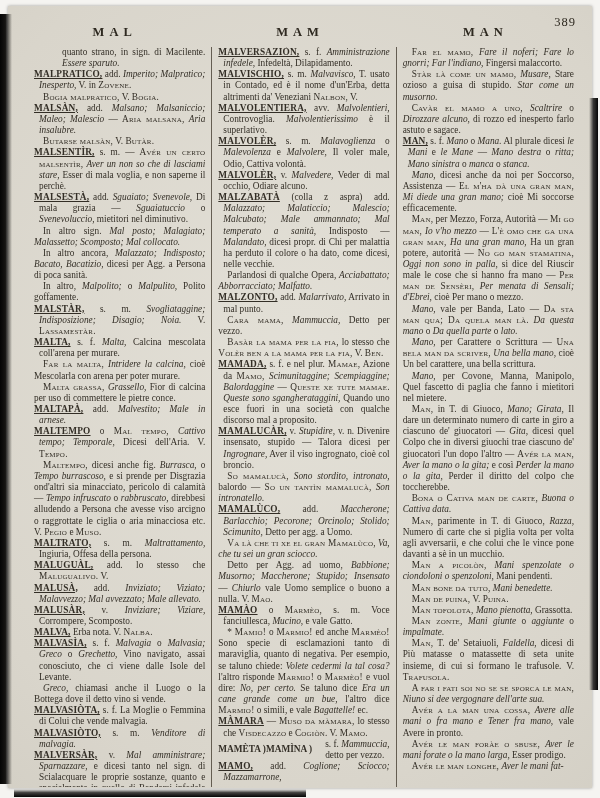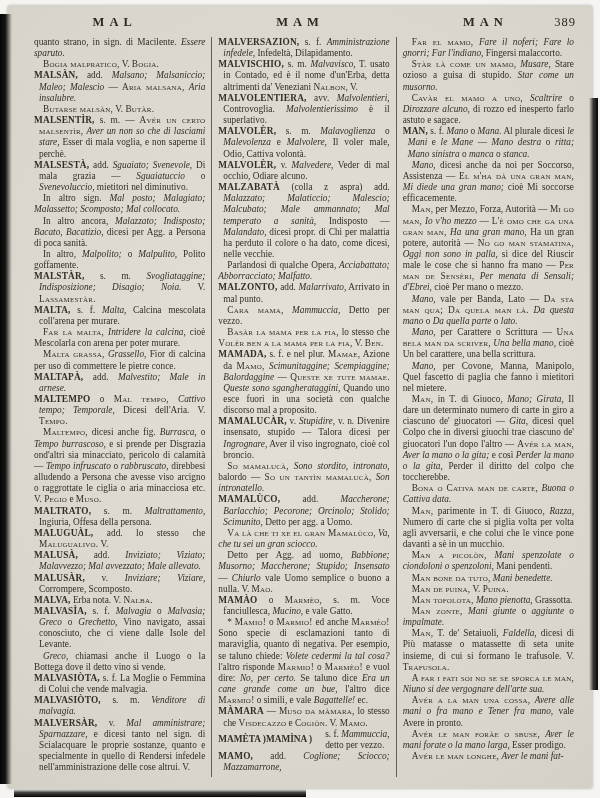--- a/index.html
+++ b/index.html
@@ -18,21 +18,21 @@
   }
   .edge{position:absolute;pointer-events:none;}
   .edge-left{left:0;top:14px;bottom:14px;width:12px;
     background:linear-gradient(to right,#040404 0%,#161513 45%,rgba(30,28,24,0) 100%);}
   .edge-right{right:2px;top:98px;height:592px;width:9px;
     background:linear-gradient(to left,#060606 0%,rgba(22,21,19,.85) 50%,rgba(30,28,24,0) 100%);}
   .edge-bottom{left:14px;bottom:1px;width:292px;height:8px;
     background:linear-gradient(to top,#050505 0%,rgba(22,21,19,.8) 55%,rgba(30,28,24,0) 100%);}
   .header-row{
     position:relative;display:flex;justify-content:flex-end;
-    padding:9px 26px 2px 26px;
+    padding:19px 26px 2px 26px;
     gap:24px;
   }
   .running-head{
     flex:1;text-align:center;font-weight:700;font-size:12.5px;
     letter-spacing:5px;color:#2e2920;
   }
   .page-num{
     position:absolute;right:16px;top:9px;font-weight:400;
     font-size:12.5px;letter-spacing:1px;color:#2e2920;
   }
@@ -41,22 +41,22 @@
   }
   .col{
     width:33.33%;padding:0 6px;height:740px;overflow:hidden;
     font-size:9.3px;line-height:11.15px;text-align:justify;
     color:#332e26;
   }
   .col + .col{border-left:1px solid rgba(60,52,40,0.75);}
   .para{margin:0;}
   .entry{text-indent:-5px;padding-left:5px;}
   .indent{text-indent:9px;}
-  .cont{text-indent:0;}
-  .rb{font-weight:700;letter-spacing:0.2px;}
+  .cont{text-indent:0;margin-left:28px;}
+  .rb{font-weight:700;letter-spacing:0.2px;text-decoration:underline;}
   .ri{font-style:italic;}
   .rsc{font-variant:small-caps;letter-spacing:0.2px;}
   .brace{display:flex;align-items:center;margin:0;text-align:left;}
   .brace-words{display:flex;flex-direction:row;font-weight:700;flex:0 0 auto;}
   .brace-word{white-space:nowrap;}
   .brace-def{margin-left:13px;}
 </style>
 </head>
 <body>
 
@@ -64,20 +64,21 @@
   <div class="sheet">
     <div class="header-row">
       <span class="running-head">MAL</span>
       <span class="running-head">MAM</span>
       <span class="running-head">MAN</span>
       <span class="page-num">389</span>
     </div>
     <div class="cols">
       <div class="col">
           <p class="para cont"><span class="rn">quanto strano, in sign. di Macilente. </span><span class="ri">Essere sparuto.</span></p>
+          <p class="para entry"><span class="rb">MALPRATICO,</span><span class="rn"> add. </span><span class="ri">Imperito; Malpratico; Inesperto,</span><span class="rn"> V. in </span><span class="rsc">Zovene.</span></p>
           <p class="para indent"><span class="rsc">Bogia malpratico,</span><span class="rn"> V. </span><span class="rsc">Bogia.</span></p>
           <p class="para entry"><span class="rb">MALSÀN,</span><span class="rn"> add. </span><span class="ri">Malsano; Malsaniccio; Maleo; Malescio</span><span class="rn"> — </span><span class="rsc">Aria malsana,</span><span class="rn"> </span><span class="ri">Aria insalubre.</span></p>
           <p class="para indent"><span class="rsc">Butarse malsàn,</span><span class="rn"> V. </span><span class="rsc">Butàr.</span></p>
           <p class="para entry"><span class="rb">MALSENTÌR,</span><span class="rn"> s. m. — </span><span class="rsc">Avér un certo malsentìr,</span><span class="rn"> </span><span class="ri">Aver un non so che di lasciami stare,</span><span class="rn"> Esser di mala voglia, e non saperne il perchè.</span></p>
           <p class="para entry"><span class="rb">MALSESTÀ,</span><span class="rn"> add. </span><span class="ri">Sguaiato; Svenevole,</span><span class="rn"> Di mala grazia — </span><span class="ri">Sguaiatuccio</span><span class="rn"> o </span><span class="ri">Svenevoluccio,</span><span class="rn"> mietitori nel diminutivo.</span></p>
           <p class="para indent"><span class="rn">In altro sign. </span><span class="ri">Mal posto; Malagiato; Malassetto; Scomposto; Mal collocato.</span></p>
           <p class="para indent"><span class="rn">In altro ancora, </span><span class="ri">Malazzato; Indisposto; Bacato, Bacatizio,</span><span class="rn"> dicesi per Agg. a Persona di poca sanità.</span></p>
           <p class="para indent"><span class="rn">In altro, </span><span class="ri">Malpolito;</span><span class="rn"> o </span><span class="ri">Malpulito,</span><span class="rn"> Polito goffamente.</span></p>
           <p class="para entry"><span class="rb">MALSTÀR,</span><span class="rn"> s. m. </span><span class="ri">Svogliataggine; Indisposizione; Disagio; Noia.</span><span class="rn"> V. </span><span class="rsc">Lassamestàr.</span></p>
           <p class="para entry"><span class="rb">MALTA,</span><span class="rn"> s. f. </span><span class="ri">Malta,</span><span class="rn"> Calcina mescolata coll'arena per murare.</span></p>

